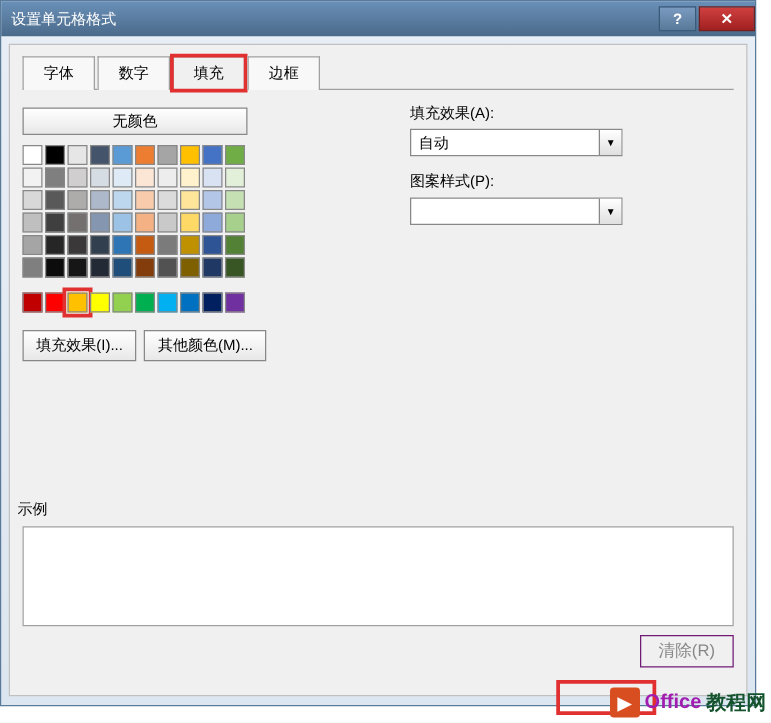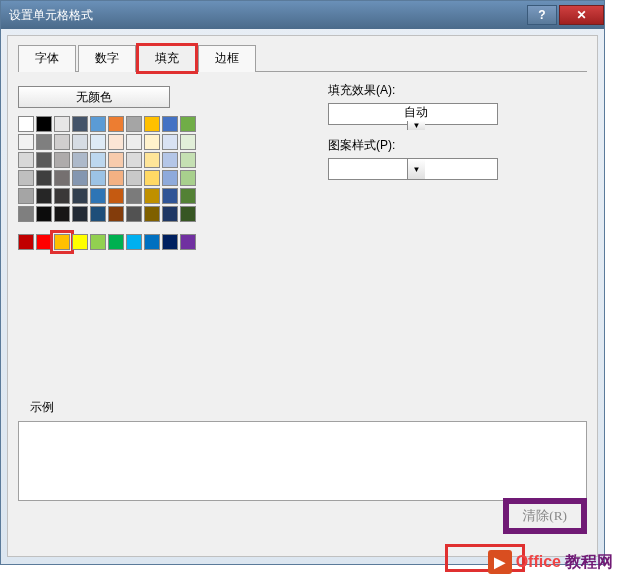--- a/index.html
+++ b/index.html
@@ -13,37 +13,37 @@
     .titlebar .close-btn { background: linear-gradient(#d04040, #a02020); border: 1px solid #702020; width: 45px; }
     .content { background: #f0f0f0; margin: 6px; padding: 8px 10px; height: 522px; border: 1px solid #c0c0c0; position: relative; }
     .tabs { display: flex; border-bottom: 1px solid #a0a0a0; margin-bottom: 10px; }
     .tab { padding: 4px 16px; border: 1px solid #a0a0a0; border-bottom: none; background: #f8f8f8; margin-right: 2px; cursor: pointer; position: relative; top: 1px; }
     .tab.active { background: #f0f0f0; border-bottom: 1px solid #f0f0f0; }
     .tab.highlighted { outline: 3px solid #e03030; outline-offset: -1px; }
     .panel { display: flex; gap: 60px; }
     .left-col { width: 250px; }
     .right-col { width: 200px; }
     .label { margin-bottom: 4px; display: block; }
-    .nocolor-btn { width: 152px; height: 22px; border: 1px solid #888; background: linear-gradient(#fff, #e8e8e8); margin: 4px 0 8px 0; display: flex; align-items: center; justify-content: center; cursor: pointer; }
+    .nocolor-btn { width: 180px; height: 22px; border: 1px solid #888; background: linear-gradient(#fff, #e8e8e8); margin: 4px 0 8px 0; display: flex; align-items: center; justify-content: center; cursor: pointer; }
     .color-grid { display: grid; grid-template-columns: repeat(10, 16px); gap: 2px; margin-bottom: 12px; }
     .color-swatch { width: 16px; height: 16px; border: 1px solid #888; cursor: pointer; }
     .standard-colors { display: grid; grid-template-columns: repeat(10, 16px); gap: 2px; margin-bottom: 14px; }
     .color-swatch.selected { outline: 3px solid #e03030; outline-offset: 1px; }
     .btn-row { display: flex; gap: 6px; }
     .std-btn { padding: 3px 10px; border: 1px solid #888; background: linear-gradient(#fff, #e8e8e8); cursor: pointer; font-size: 12px; }
-    .dropdown { width: 170px; height: 22px; border: 1px solid #888; background: #fff; display: flex; align-items: center; justify-content: space-between; padding: 0 0 0 6px; margin: 4px 0 12px 0; flex-direction: column; }
+    .dropdown { width: 170px; height: 22px; border: 1px solid #888; background: #fff; display: flex; align-items: center; justify-content: space-between; padding: 0 0 0 6px; margin: 4px 0 12px 0; }
     .dropdown-arrow { width: 18px; height: 20px; border-left: 1px solid #888; background: linear-gradient(#fff,#e0e0e0); display: flex; align-items: center; justify-content: center; font-size: 8px; }
-    .sample-label { position: absolute; bottom: 140px; left: 22px; margin-top: 38px; }
+    .sample-label { position: absolute; bottom: 140px; left: 6px; margin-top: 38px; }
     .sample-box { position: absolute; bottom: 55px; left: 10px; right: 10px; height: 80px; border: 1px solid #a0a0a0; background: #fff; }
-    .clear-btn { position: absolute; bottom: 22px; right: 10px; padding: 3px 14px; border: 6px solid #701a75; background: #f0f0f0; color: #888; font-family: Liberation Serif, serif; }
+    .clear-btn { position: absolute; bottom: 22px; right: 10px; padding: 3px 14px; border: 1px solid #701a75; background: #f0f0f0; color: #888; }
     .ok-highlight { position: absolute; bottom: 6px; left: 445px; width: 80px; height: 28px; border: 3px solid #e03030; z-index: 5; }
     .watermark { position: absolute; bottom: 4px; right: 4px; display: flex; align-items: center; gap: 4px; font-weight: bold; font-size: 16px; z-index: 10; }
     .watermark .logo { width: 24px; height: 24px; background: #d94e20; border-radius: 3px; display: flex; align-items: center; justify-content: center; color: #fff; font-size: 14px; }
-    .watermark .txt1 { color: #ef4444; text-align: right; }
-    .watermark .txt2 { color: #701a75; }
+    .watermark .txt1 { color: #a21caf; text-align: right; }
+    .watermark .txt2 { color: #14532d; }
   </style>
 </head>
 <body>
 
 <div class="window">
   <div class="titlebar">
     <span class="title">设置单元格格式</span>
     <div class="controls">
       <div class="btn help-btn">?</div>
       <div class="btn close-btn">✕</div>
@@ -128,20 +128,24 @@
             <div class="color-swatch" style="background: rgb(255, 0, 0);"></div>
             <div class="color-swatch selected" style="background: rgb(255, 192, 0);"></div>
             <div class="color-swatch" style="background: rgb(255, 255, 0);"></div>
             <div class="color-swatch" style="background: rgb(146, 208, 80);"></div>
             <div class="color-swatch" style="background: rgb(0, 176, 80);"></div>
             <div class="color-swatch" style="background: rgb(0, 176, 240);"></div>
             <div class="color-swatch" style="background: rgb(0, 112, 192);"></div>
             <div class="color-swatch" style="background: rgb(0, 32, 96);"></div>
             <div class="color-swatch" style="background: rgb(112, 48, 160);"></div>
           </div>
+        <div class="btn-row">
+          <button class="std-btn">填充效果(I)...</button>
+          <button class="std-btn">其他颜色(M)...</button>
+        </div>
       </div>
       <div class="right-col">
         <span class="label">填充效果(A):</span>
         <div class="dropdown">
           <span>自动</span>
           <div class="dropdown-arrow">▼</div>
         </div>
         <span class="label">图案样式(P):</span>
         <div class="dropdown">
           <span></span>

